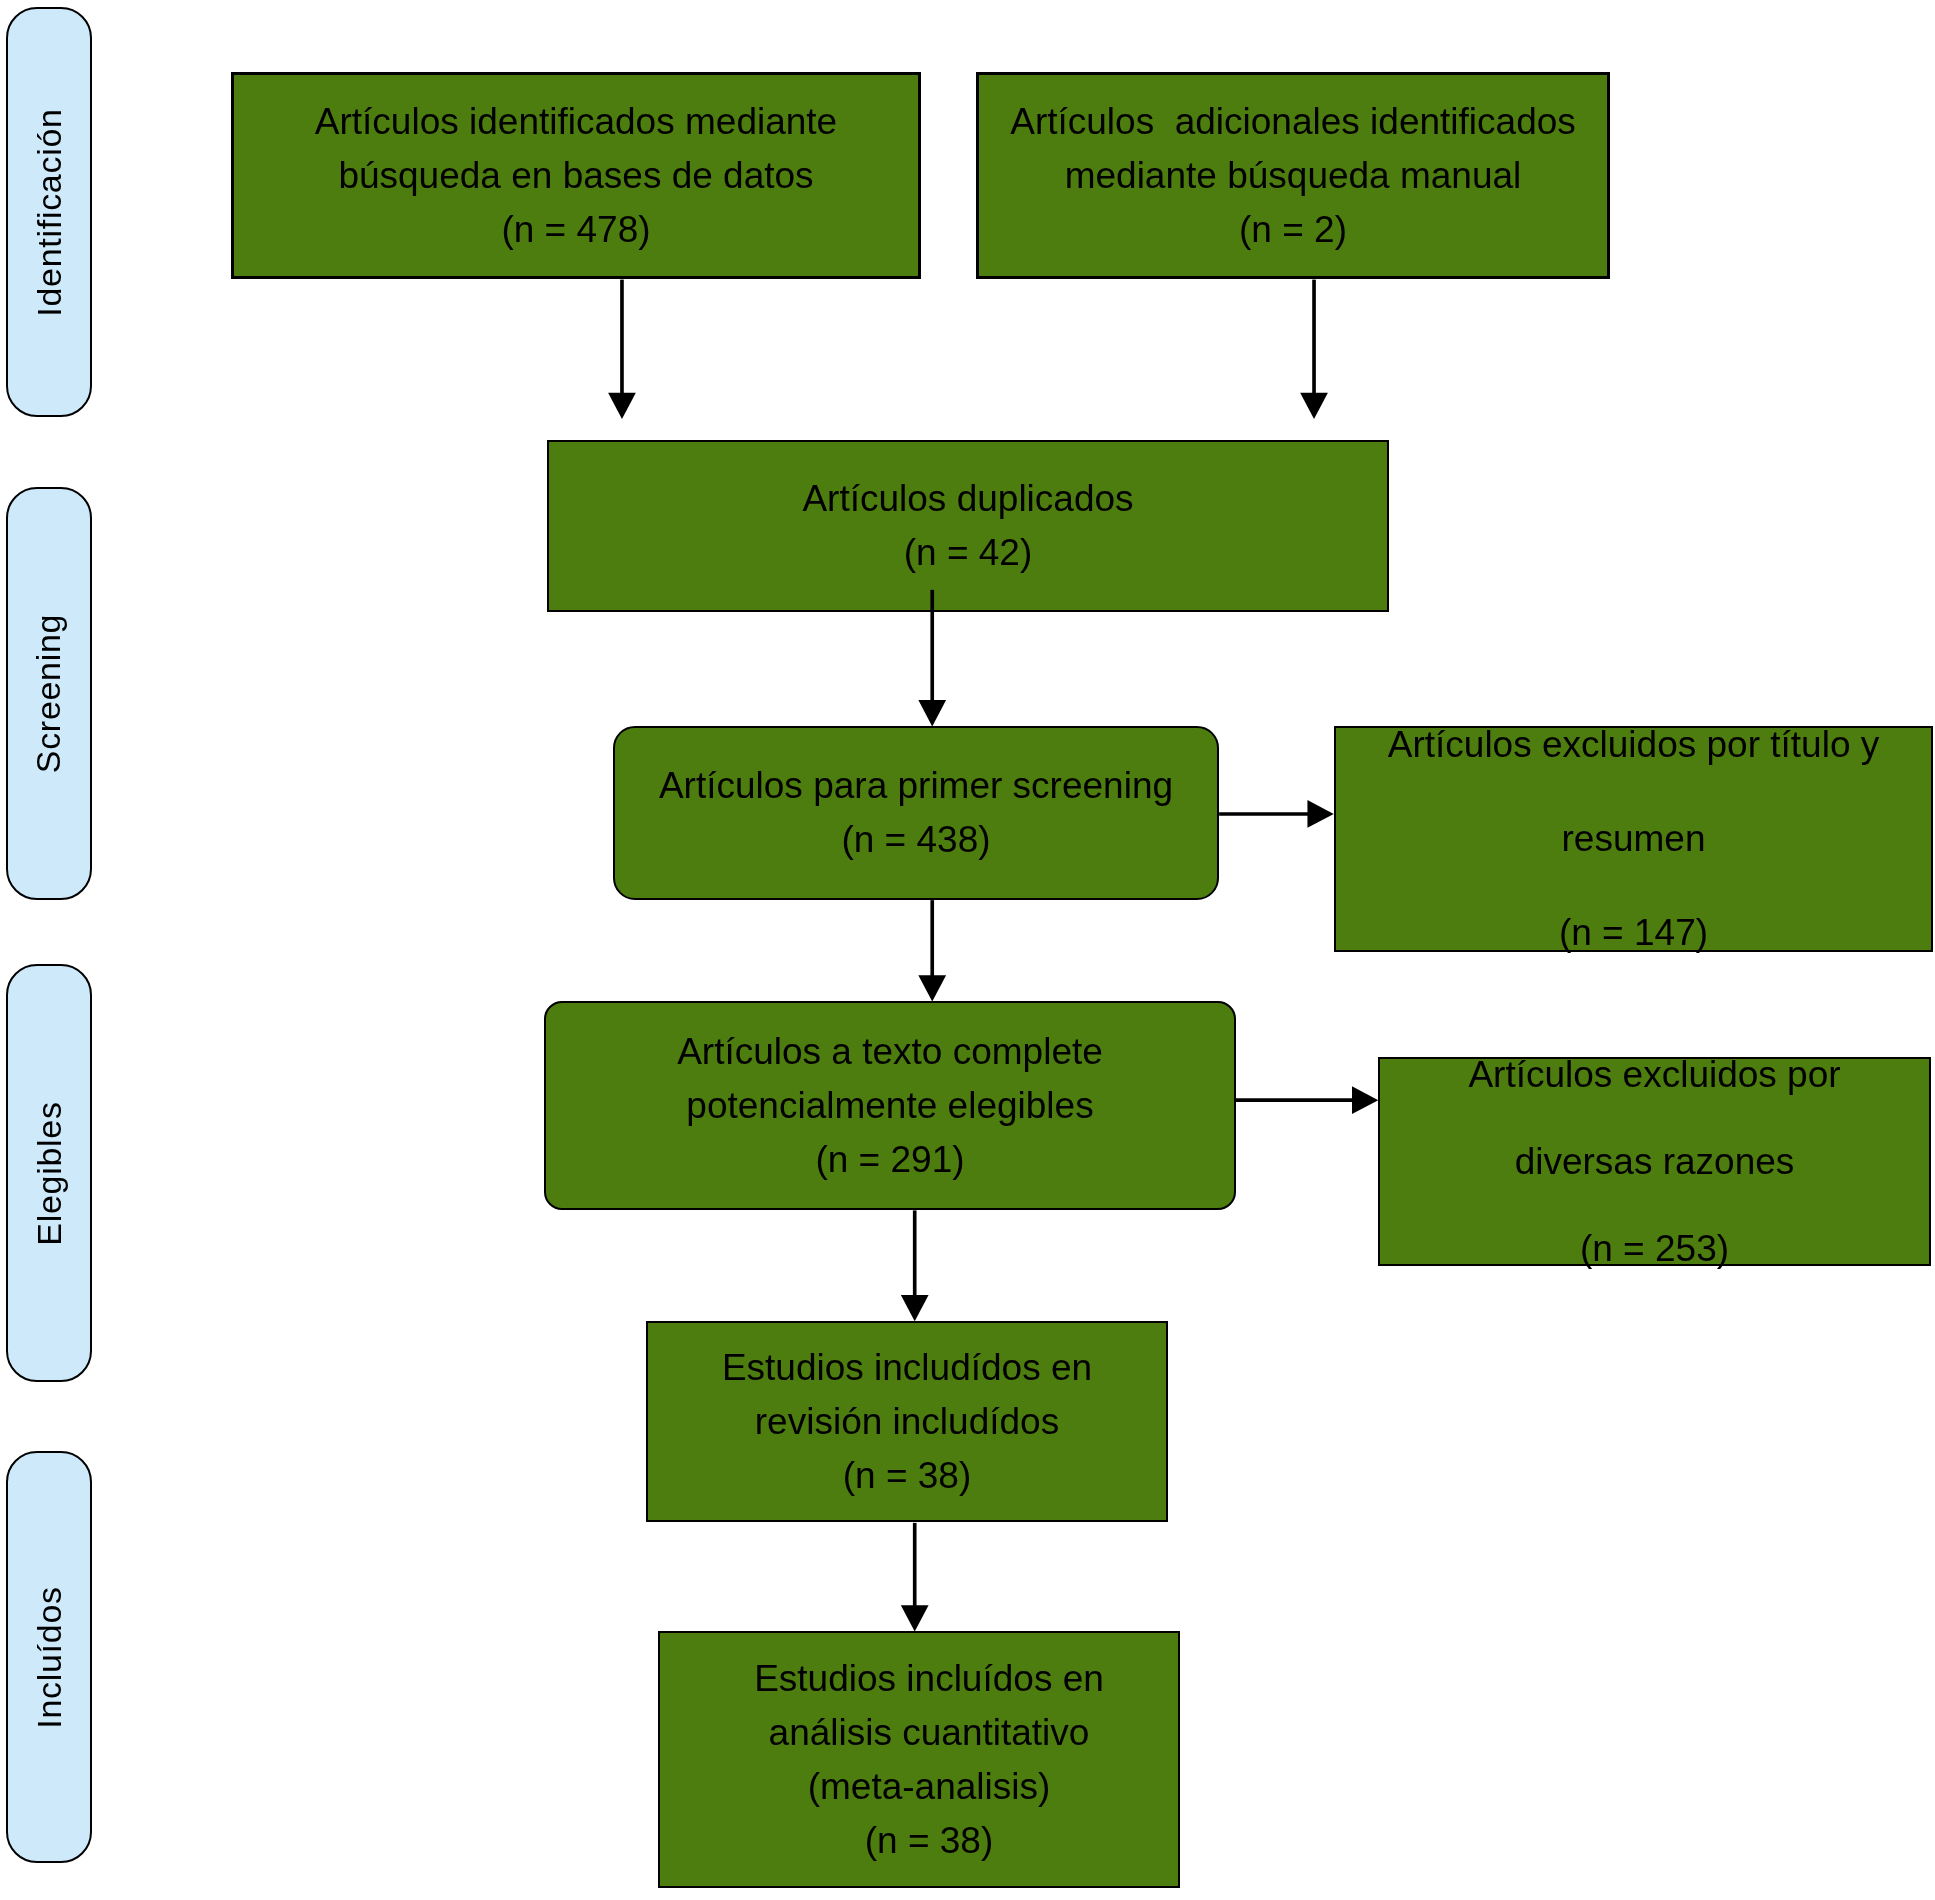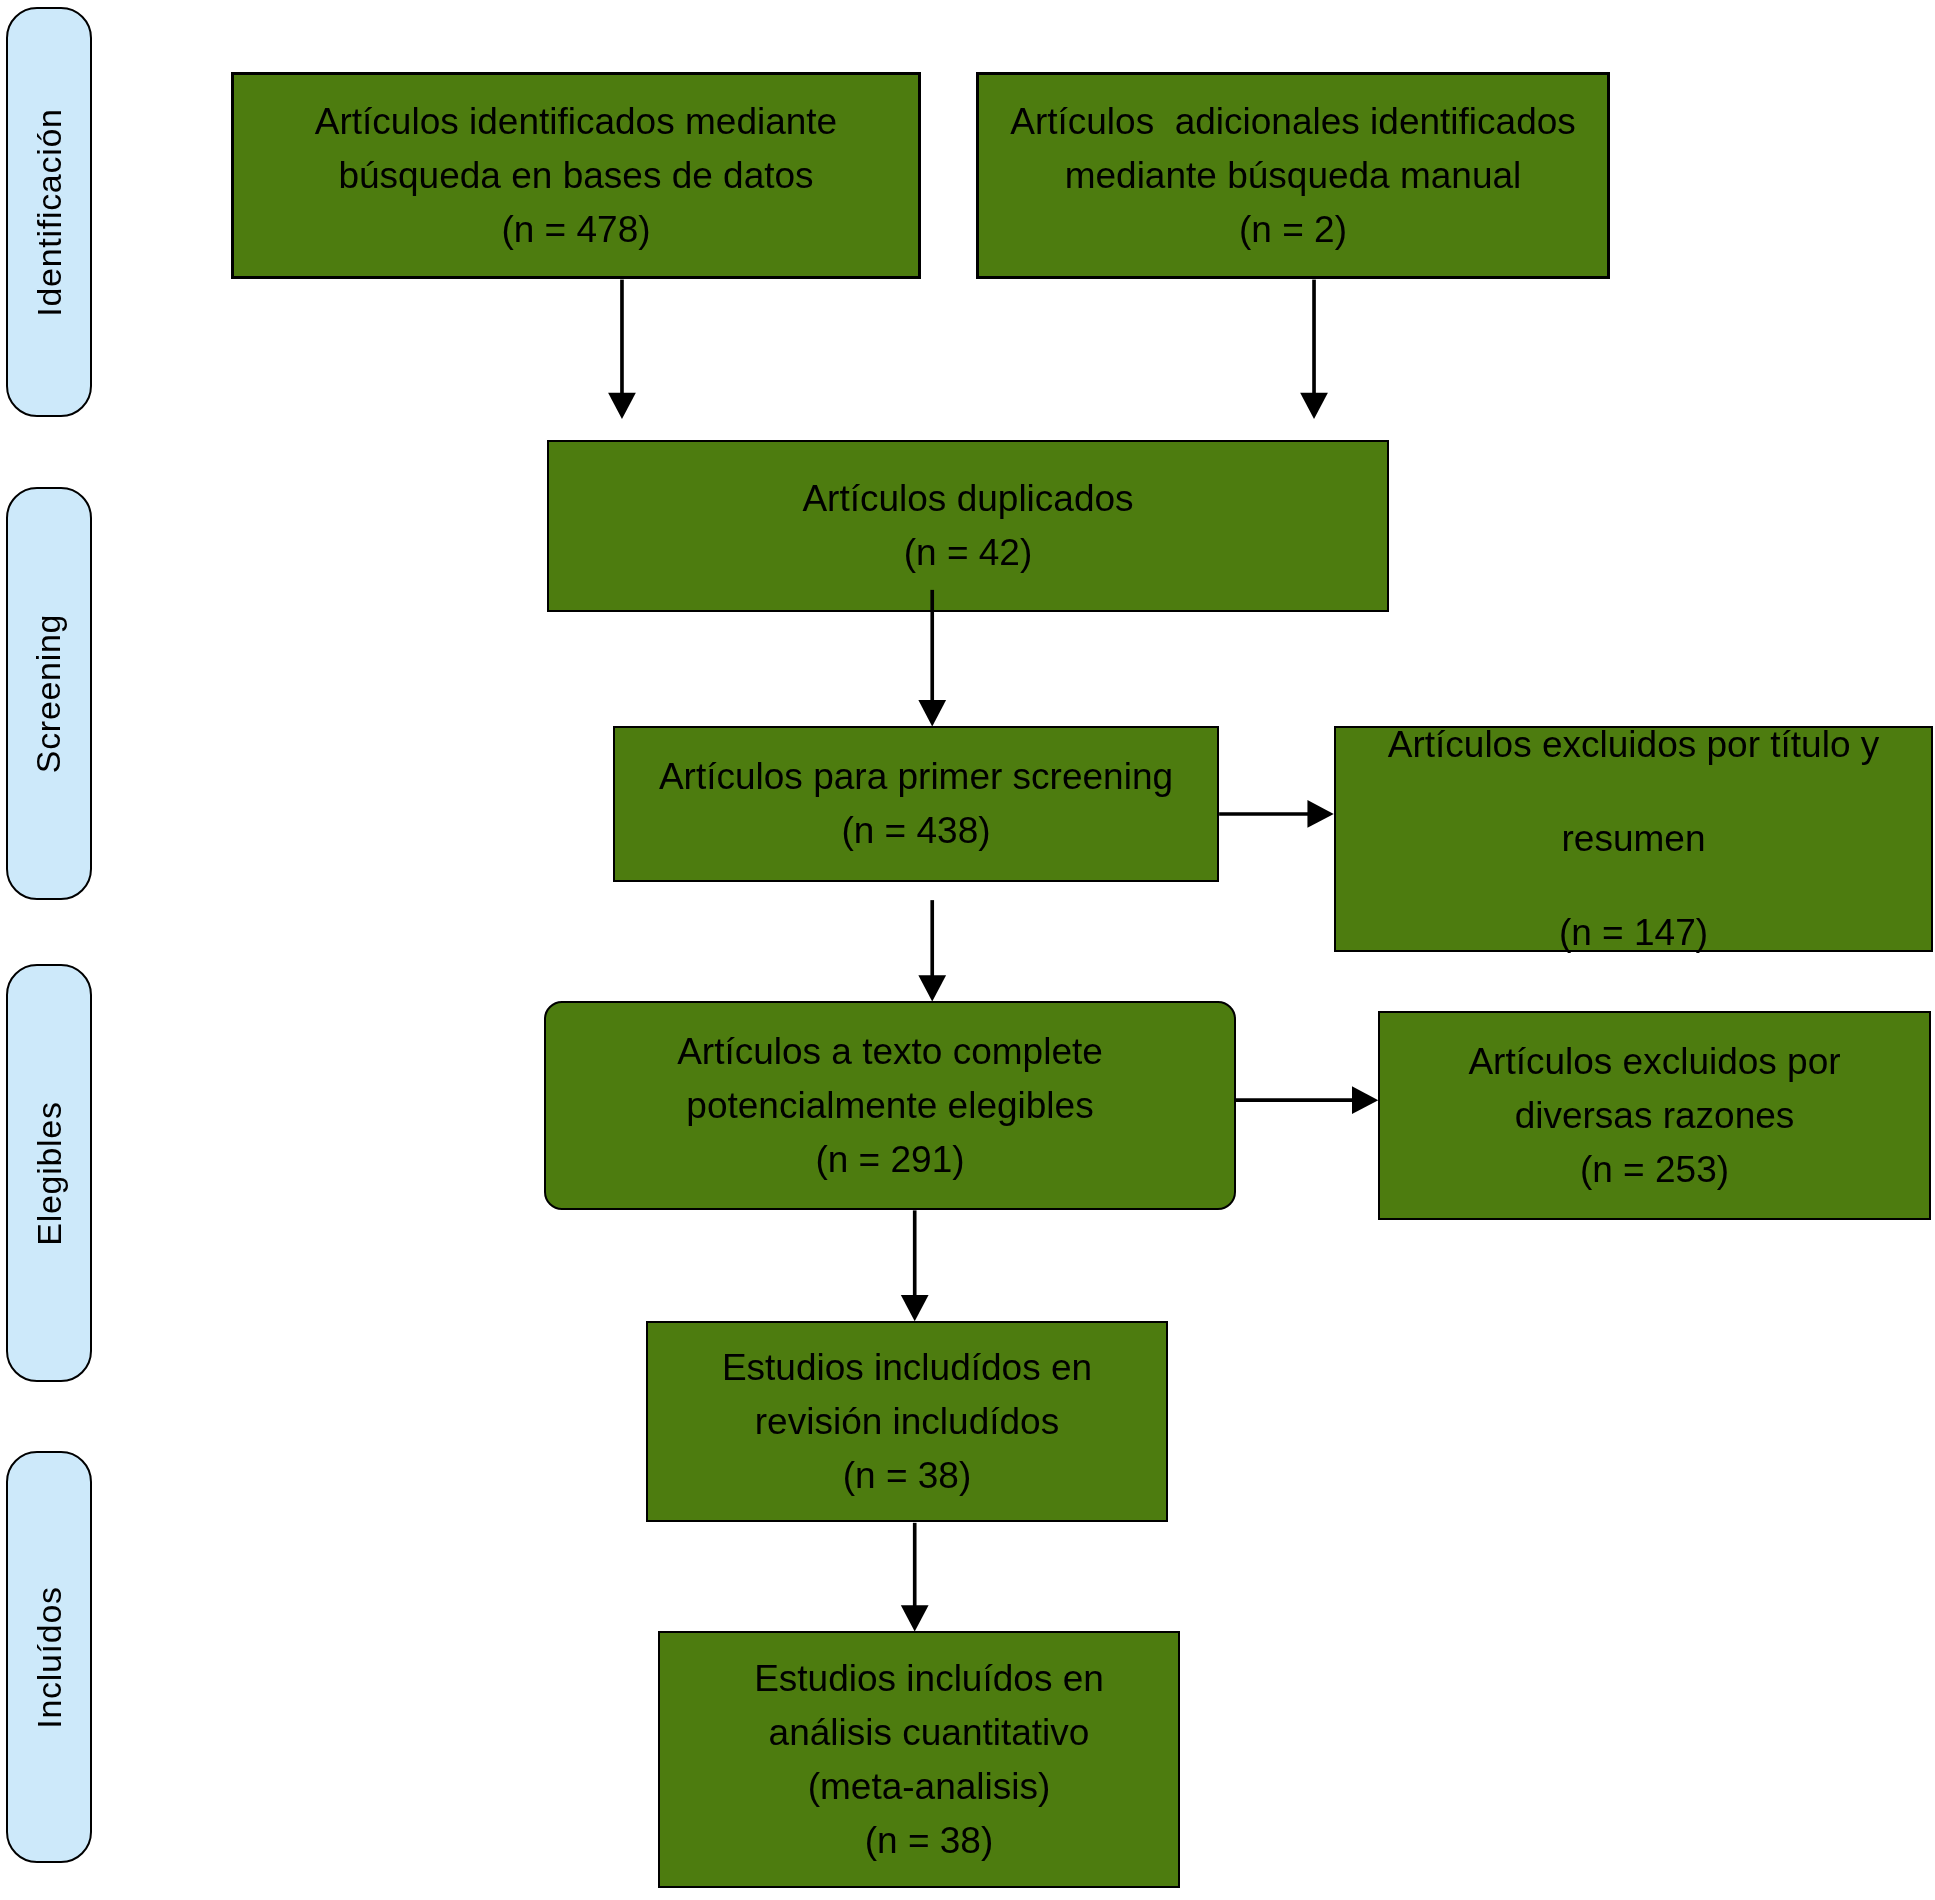--- a/index.html
+++ b/index.html
@@ -85,38 +85,38 @@
     <div class="line">Artículos  adicionales identificados</div>
     <div class="line">mediante búsqueda manual</div>
     <div class="line">(n = 2)</div>
   </div>
 
   <div class="fbox" style="left:547px; top:440px; width:842px; height:172px;">
     <div class="line">Artículos duplicados</div>
     <div class="line">(n = 42)</div>
   </div>
 
-  <div class="fbox" style="left:613px; top:726px; width:606px; height:156px;">
+  <div class="fbox" style="left:613px; top:726px; width:606px; height:174px;border-radius:22px;">
     <div class="line">Artículos para primer screening</div>
     <div class="line">(n = 438)</div>
   </div>
 
   <div class="fbox" style="left:1334px; top:726px; width:599px; height:226px;gap:40px;">
     <div class="line">Artículos excluidos por título y</div>
     <div class="line">resumen</div>
     <div class="line">(n = 147)</div>
   </div>
 
   <div class="fbox" style="left:544px; top:1001px; width:692px; height:209px;border-radius:18px;">
     <div class="line">Artículos a texto complete</div>
     <div class="line">potencialmente elegibles</div>
     <div class="line">(n = 291)</div>
   </div>
 
-  <div class="fbox" style="left:1378px; top:1011px; width:553px; height:209px;">
+  <div class="fbox" style="left:1378px; top:1057px; width:553px; height:209px;gap:33px;">
     <div class="line">Artículos excluidos por</div>
     <div class="line">diversas razones</div>
     <div class="line">(n = 253)</div>
   </div>
 
   <div class="fbox" style="left:646px; top:1321px; width:522px; height:201px;">
     <div class="line">Estudios includídos en</div>
     <div class="line">revisión includídos</div>
     <div class="line">(n = 38)</div>
   </div>

